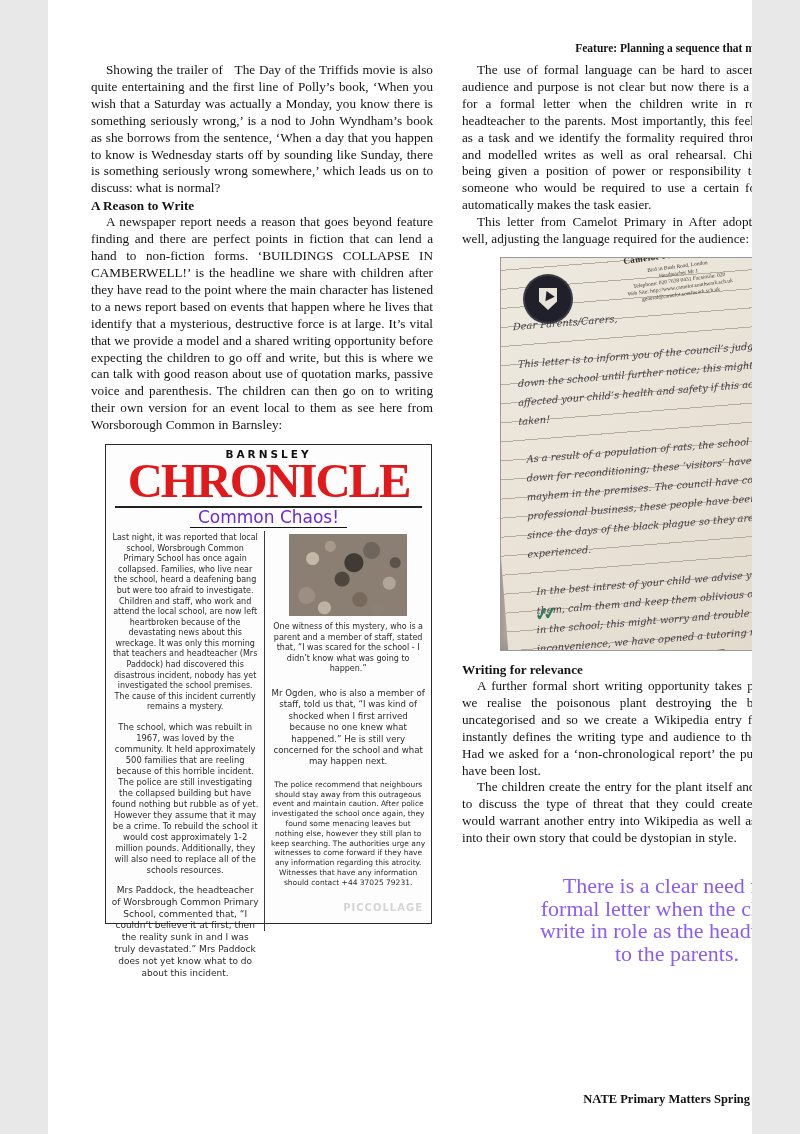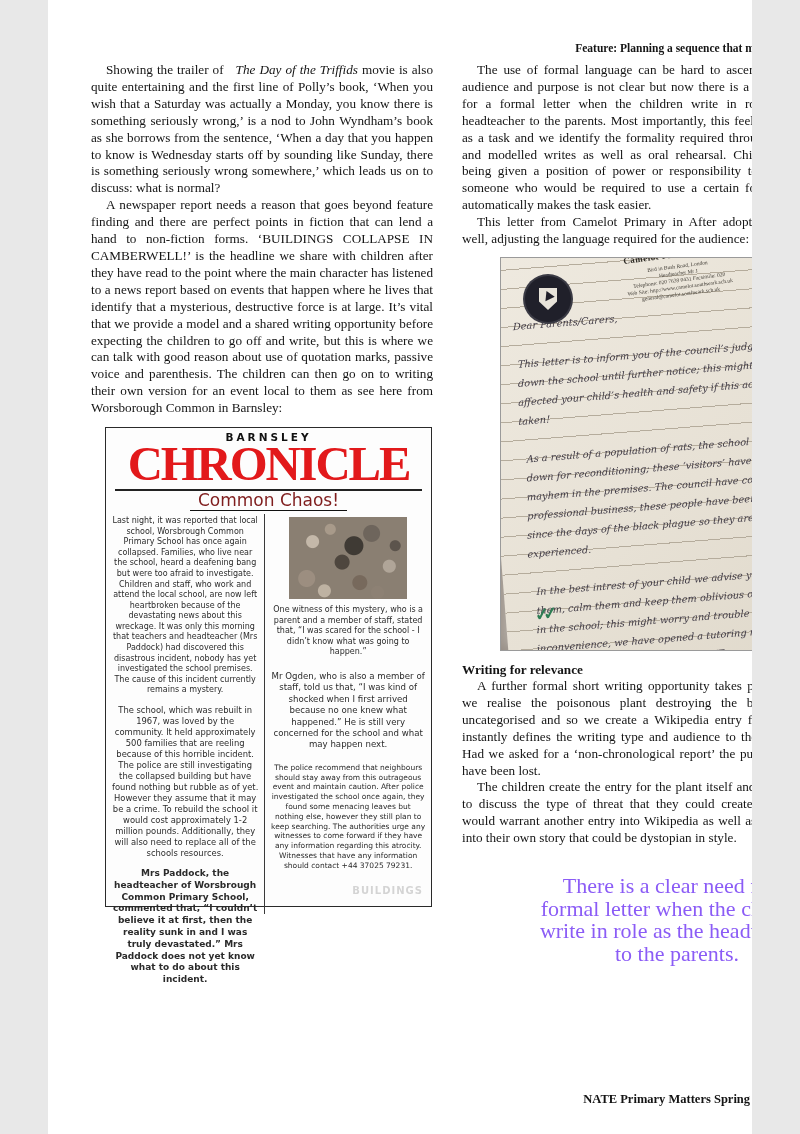--- a/index.html
+++ b/index.html
@@ -5,41 +5,41 @@
   html,body{margin:0;padding:0;background:#e8e8e8;}
   .page{position:relative;width:704px;height:1134px;background:#ffffff;margin:0 auto;
         font-family:"Liberation Serif",serif;color:#141414;overflow:hidden;}
   .header{position:absolute;top:42px;left:0;width:757px;text-align:right;
           font-size:11.5px;font-weight:bold;}
   .col{position:absolute;top:62px;text-align:justify;font-size:13.2px;line-height:16.9px;}
   .col.left{left:43px;width:342px;}
   .col.right{left:414px;width:347px;}
   .col p{margin:0;text-indent:15px;}
   .col h3{margin:0;font-size:13.2px;line-height:17px;text-indent:0;text-align:left;}
-  .ital{font-style:italic;margin-left:8px;}
+  .ital{margin-left:8px;}
 
   
   .clipping{margin:10px 12px 9px 14px;width:327px;height:480px;border:1.5px solid #2a2a2a;
             background:#fdfdfd;box-sizing:border-box;padding:4px 3px 2px 3px;
             font-family:"DejaVu Sans",sans-serif;text-align:center;text-indent:0;
             position:relative;color:#2b2b2b;}
   .mast-top{font-size:10.5px;font-weight:bold;letter-spacing:3px;color:#111;line-height:11px;}
   .mast-main{font-size:46px;font-weight:bold;color:#e2191b;line-height:42px;
              font-family:"Liberation Serif",serif;letter-spacing:-2px;
              transform:scale(1.06,1.05);transform-origin:center;}
   .mast-rule{border-top:2.5px solid #222;width:96%;margin:4px auto 1px auto;}
-  .chaos{display:inline-block;font-size:17px;font-weight:500;color:#7f1d1d;
+  .chaos{display:inline-block;font-size:17px;font-weight:500;color:#6d28d9;
          border-bottom:1.7px solid #111;padding:0 8px 1px 8px;margin-bottom:3px;}
   .clip-cols{display:flex;text-align:center;height:400px;}
   .clip-left{width:49%;border-right:1.6px solid #3a3a3a;padding:2px 5px 0 2px;box-sizing:border-box;}
   .clip-right{width:51%;padding:2px 2px 0 5px;box-sizing:border-box;}
   .clip-left p,.clip-right p{text-indent:0;margin:0 0 9px 0;}
   .cp1{font-size:8px;line-height:10.6px;}
   .cp2{font-size:8.4px;line-height:11px;}
-  .cp3{font-size:9px;line-height:11.8px;font-weight:bold;}
+  .cp3{font-size:9px;line-height:11.8px;}
   .ccap{font-size:8px;line-height:10.6px;}
   .cogden{font-size:8.6px;line-height:11.4px;margin-top:13px !important;}
   .cpolice{font-size:7.5px;line-height:9.8px;margin-top:12px !important;}
   .rubble{width:118px;height:82px;margin:1px auto 6px auto;background:#8a7f72;
           background-image:
             radial-gradient(circle at 20% 30%, #c4b8a9 0 6px, transparent 7px),
             radial-gradient(circle at 70% 20%, #6e655c 0 8px, transparent 9px),
             radial-gradient(circle at 45% 55%, #4e463e 0 7px, transparent 8px),
             radial-gradient(circle at 85% 60%, #b0a598 0 6px, transparent 7px),
             radial-gradient(circle at 15% 75%, #9c8e80 0 8px, transparent 9px),
@@ -89,41 +89,42 @@
 </style>
 </head>
 <body>
 
 <div class="page">
 
   <div class="header">Feature: Planning a sequence that makes sense</div>
 
   <div class="col left">
     <p><span>Showing the trailer of </span><span class="ital">The Day of the Triffids</span><span> movie is also quite entertaining and the first line of Polly’s book, ‘When you wish that a Saturday was actually a Monday, you know there is something seriously wrong,’ is a nod to John Wyndham’s book as she borrows from the sentence, ‘When a day that you happen to know is Wednesday starts off by sounding like Sunday, there is something seriously wrong somewhere,’ which leads us on to discuss: what is normal?</span></p>
+    <h3>A Reason to Write</h3>
     <p>A newspaper report needs a reason that goes beyond feature finding and there are perfect points in fiction that can lend a hand to non-fiction forms. ‘BUILDINGS COLLAPSE IN CAMBERWELL!’ is the headline we share with children after they have read to the point where the main character has listened to a news report based on events that happen where he lives that identify that a mysterious, destructive force is at large. It’s vital that we provide a model and a shared writing opportunity before expecting the children to go off and write, but this is where we can talk with good reason about use of quotation marks, passive voice and parenthesis. The children can then go on to writing their own version for an event local to them as see here from Worsborough Common in Barnsley:</p>
 
     <div class="clipping">
       <div class="mast-top">BARNSLEY</div>
       <div class="mast-main">CHRONICLE</div>
       <div class="mast-rule"></div>
       <div><span class="chaos">Common Chaos!</span></div>
       <div class="clip-cols">
         <div class="clip-left">
           <p class="cp1">Last night, it was reported that local school, Worsbrough Common Primary School has once again collapsed. Families, who live near the school, heard a deafening bang but were too afraid to investigate. Children and staff, who work and attend the local school, are now left heartbroken because of the devastating news about this wreckage. It was only this morning that teachers and headteacher (Mrs Paddock) had discovered this disastrous incident, nobody has yet investigated the school premises. The cause of this incident currently remains a mystery.</p>
           <p class="cp2">The school, which was rebuilt in 1967, was loved by the community. It held approximately 500 families that are reeling because of this horrible incident. The police are still investigating the collapsed building but have found nothing but rubble as of yet. However they assume that it may be a crime. To rebuild the school it would cost  approximately 1-2 million pounds. Additionally, they will also need to replace all of the schools resources.</p>
           <p class="cp3">Mrs Paddock, the headteacher of Worsbrough Common Primary School, commented that, “I couldn’t  believe it at first, then the reality sunk in and I was truly devastated.” Mrs Paddock does not yet know what to do about this incident.</p>
         </div>
         <div class="clip-right">
           <div class="rubble"></div>
           <p class="ccap">One witness of this mystery, who is a parent and a member of staff, stated that, “I was scared for the school - I didn’t know what was going to happen.”</p>
           <p class="cogden">Mr Ogden, who is also a member of staff, told us that, “I was kind of shocked when I first arrived because no one knew what happened.” He is still very concerned for the school and what may happen next.</p>
           <p class="cpolice">The police recommend that neighbours should stay away from this outrageous event and maintain caution. After police investigated the school once again, they found some menacing leaves but nothing else, however they still plan to keep searching. The authorities urge any witnesses to come forward if they have any information regarding this atrocity. Witnesses that have any information should contact +44 37025 79231.</p>
         </div>
       </div>
-      <div class="watermark">BUILDINGS</div>
+      <div class="watermark">PICCOLLAGE</div>
     </div>
 
   </div>
 
   <div class="col right">
     <p>The use of formal language can be hard to ascertain if the audience and purpose is not clear but now there is a clear need for a formal letter when the children write in role as the headteacher to the parents. Most importantly, this feels relatable as a task and we identify the formality required through shared and modelled writes as well as oral rehearsal. Children love being given a position of power or responsibility to write as someone who would be required to use a certain formal tone automatically makes the task easier.</p>
     <p>This letter from Camelot Primary in After adopts the tone well, adjusting the language required for the audience:</p>
 
     <div class="letter">
       <div class="paper">

